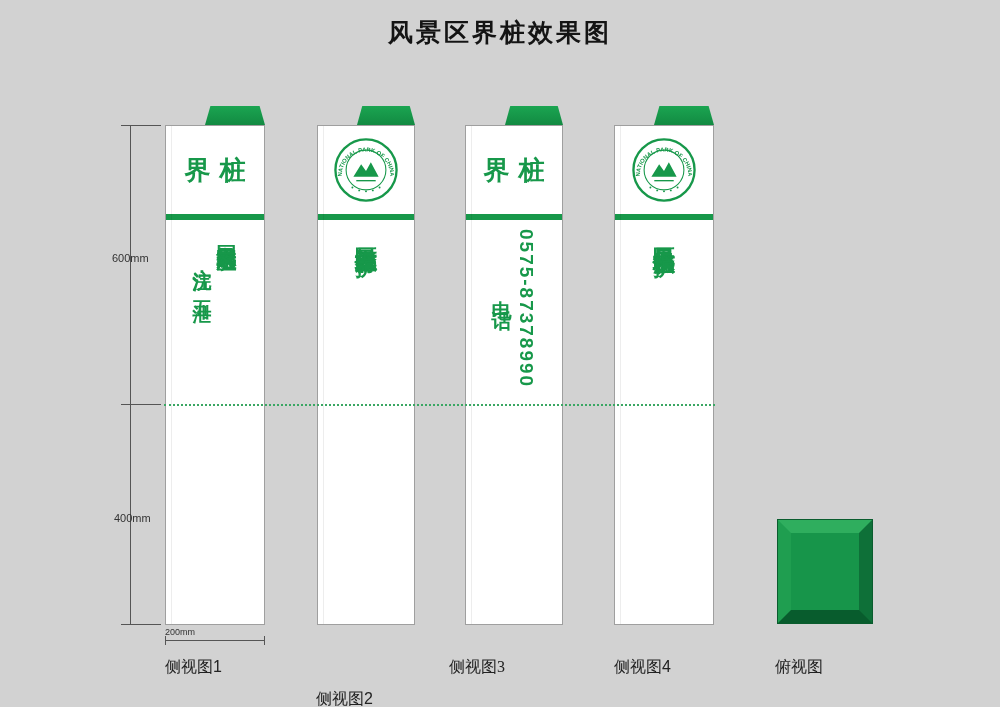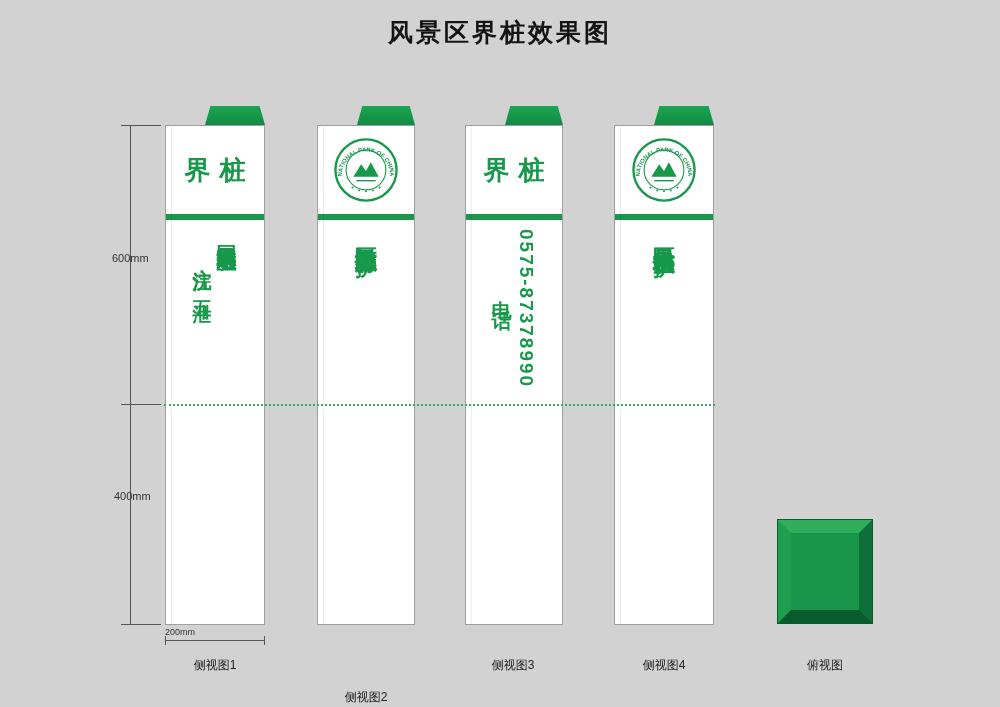--- a/index.html
+++ b/index.html
@@ -73,32 +73,32 @@
 
   
   .dim-vline { position:absolute; left:130px; top:125px; width:1px; height:500px; background:#555; }
   .dim-tick-h { position:absolute; left:121px; width:40px; height:1px; background:#555; }
   .t-top { top:125px; } .t-mid { top:404px; } .t-bot { top:624px; }
   .dim-label {
     position:absolute; font-size:11px; color:#333; background:transparent;
     font-weight:normal;
   }
   .lbl-600 { left:112px; top:252px; }
-  .lbl-400 { left:114px; top:490px; }
+  .lbl-400 { left:114px; top:512px; }
 
   
   .dim-hline { position:absolute; left:165px; top:640px; width:100px; height:1px; background:#555; }
   .dim-tick-v { position:absolute; top:636px; width:1px; height:9px; background:#555; }
   .t-left { left:165px; } .t-right { left:264px; }
   .lbl-200 { left:165px; top:627px; width:100px; text-align:left; font-size:9px; font-weight:normal; }
 
   
   .caption {
-    position:absolute; top:657px; width:100px; text-align:center;
-    font-size:12px; color:#222;
+    position:absolute; top:657px; width:100px; text-align:left;
+    font-size:16px; color:#222;
   }
 
   
   .topview {
     position:absolute; left:778px; top:520px; width:94px; height:103px;
     border:13px solid;
     border-color:#2fae5e #0e7038 #085c2d #1f9e50;
     background:#17954a;
     outline:1px solid #0a5c2e;
   }
@@ -207,17 +207,17 @@
 
   <div class="dim-hline"></div>
   <div class="dim-tick-v t-left"></div>
   <div class="dim-tick-v t-right"></div>
   <div class="dim-label lbl-200">200mm</div>
 
   <div class="topview"></div>
 
   <div class="caption" style="left:165px;">侧视图1</div>
   <div class="caption" style="left:316px;margin-top:32px;">侧视图2</div>
-  <div class="caption" style="left:463px;">侧视图3</div>
+  <div class="caption" style="left:449px;font-family:Liberation Serif, serif;">侧视图3</div>
   <div class="caption" style="left:614px;">侧视图4</div>
   <div class="caption" style="left:775px;">俯视图</div>
 
 </div>
 
 </body></html>

